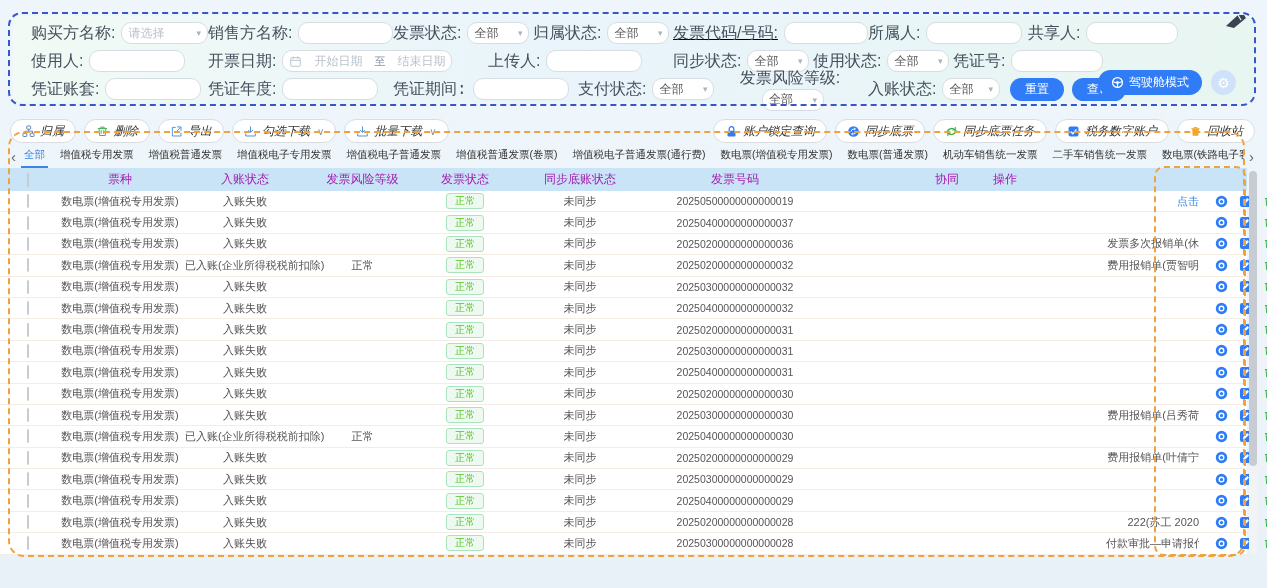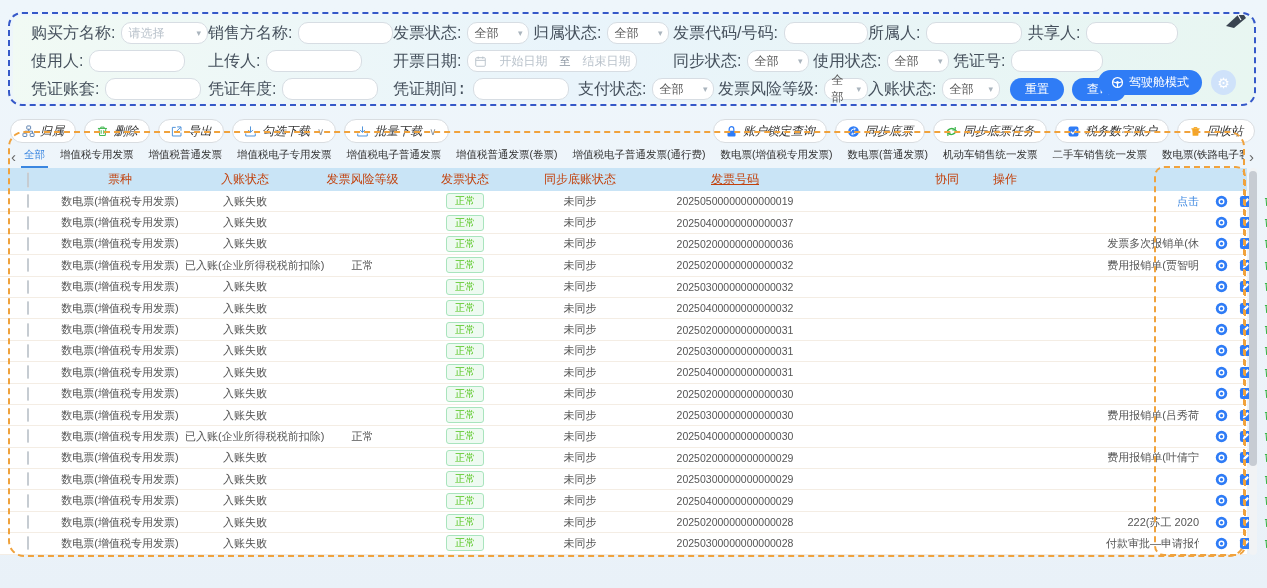--- a/index.html
+++ b/index.html
@@ -48,28 +48,28 @@
   .tabsbar { position:absolute; left:6px; right:8px; top:146px; height:22px;
              display:flex; align-items:center; z-index:2; }
   .tab-arrow { color:#666; font-size:15px; padding:0 5px; cursor:pointer; line-height:20px; }
   .tabs { display:flex; gap:9px; flex:1; overflow:hidden; white-space:nowrap; }
   .tab { font-size:10.5px; color:#333; padding:2px 3px 4px; cursor:pointer; flex:0 0 auto; }
   .tab.active { color:#3a86e0; border-bottom:2px solid #3a86e0; }
 
   
   .tablebox { position:absolute; left:0; top:168px; width:1247px; background:#fff; z-index:1; }
   .t-head { display:flex; background:#c9e4f6; height:23px; align-items:center; }
-  .t-head .cell { font-size:12px; color:#c2410c; }
+  .t-head .cell { font-size:12px; color:#a21caf; }
   .t-row { display:flex; height:21.4px; align-items:center; border-bottom:1px solid #f4ede4; background:#fff; }
   .cell { flex:0 0 auto; text-align:center; font-size:11px; color:#555; white-space:nowrap; }
   .c0{width:55px;} .c1{width:130px;} .c2{width:120px;} .c3{width:115px;} .c4{width:90px;}
   .c5{width:140px;} .c6{width:170px; font-size:10.5px;} .c7{width:240px;}
   .c8{width:95px; text-align:right; overflow:hidden; padding-left:2px;margin-left:44px;}
   .c9{width:92px; display:flex; justify-content:center; gap:11px; align-items:center;}
-  .t-head .c6 { font-size:12px;text-decoration:underline; }
+  .t-head .c6 { font-size:12px; }
   .chk { width:12px; height:12px; border:1px solid #c6ccd2; border-radius:2px; background:#f7f8f9; margin:0 auto; cursor:pointer; }
   .badge-ok { display:inline-block; font-size:10px; color:#52c41a; background:#eefaf1;
               border:1px solid #a9e4bd; border-radius:3px; padding:1px 8px; line-height:12px; }
   .link { color:#3a86e0; cursor:pointer; }
   .opbtn { display:inline-flex; cursor:pointer; }
 
   
   .sb-track { position:absolute; left:1249px; top:168px; width:8px; height:387px; background:#f1f3f5; border-radius:4px; z-index:3;}
   .sb-thumb { position:absolute; left:0; top:3px; width:8px; height:295px; background:#c7ccd3; border-radius:4px; cursor:pointer;}
 
@@ -104,56 +104,56 @@
             <span class="caret">▾</span>
           </div>
         </div>
         <div class="f-field" style="width: 140px;">
           <span class="f-label">归属状态:</span>
           <div class="ctrl select" style="width: 62px;">
             <span>全部</span>
             <span class="caret">▾</span>
           </div>
         </div>
-        <div class="f-field" style="width: 195px;">
+        <div class="f-field" style="width: 195px; text-decoration: underline;">
           <span class="f-label">发票代码/号码:</span>
           <div class="ctrl" style="width: 96px;"></div>
         </div>
         <div class="f-field" style="width: 160px;">
           <span class="f-label">所属人:</span>
           <div class="ctrl" style="width: 96px;"></div>
         </div>
         <div class="f-field" style="width: 150px;">
           <span class="f-label">共享人:</span>
           <div class="ctrl" style="width: 96px;"></div>
         </div>
       </div>
       <div class="f-row">
         <div class="f-field" style="width: 177px;">
           <span class="f-label">使用人:</span>
-          <div class="ctrl" style="width: 96px;"></div>
-        </div>
-        <div class="f-field" style="width: 185px;">
-          <span class="f-label">上传人:</span>
           <div class="ctrl" style="width: 96px;"></div>
         </div>
         <div class="f-field" style="width: 280px;">
           <span class="f-label">开票日期:</span>
           <div class="ctrl daterange">
             <span style="display: inline-flex;">
               <svg width="13" height="13" viewBox="0 0 13.6 13.6">
                 <rect x="1.8" y="2.8" width="10" height="9" rx="1" fill="none" stroke="#b9c2cb"></rect>
                 <path d="M4.4 1.6v2.4M9.2 1.6v2.4M1.8 5.6h10" fill="none" stroke="#b9c2cb"></path>
               </svg>
             </span>
             <span class="ph">开始日期</span>
             <span class="sep">至</span>
             <span class="ph">结束日期</span>
           </div>
         </div>
+        <div class="f-field" style="width: 185px;">
+          <span class="f-label">上传人:</span>
+          <div class="ctrl" style="width: 96px;"></div>
+        </div>
         <div class="f-field" style="width: 140px;">
           <span class="f-label">同步状态:</span>
           <div class="ctrl select" style="width: 62px;">
             <span>全部</span>
             <span class="caret">▾</span>
           </div>
         </div>
         <div class="f-field" style="width: 140px;">
           <span class="f-label">使用状态:</span>
           <div class="ctrl select" style="width: 62px;">
@@ -179,21 +179,21 @@
           <span class="f-label">凭证期间:</span>
           <div class="ctrl" style="width: 96px;"></div>
         </div>
         <div class="f-field" style="width: 140px;">
           <span class="f-label">支付状态:</span>
           <div class="ctrl select" style="width: 62px;">
             <span>全部</span>
             <span class="caret">▾</span>
           </div>
         </div>
-        <div class="f-field" style="width: 150px;">
+        <div class="f-field" style="width: 150px; flex-direction: column;">
           <span class="f-label">发票风险等级:</span>
           <div class="ctrl select" style="width: 62px;">
             <span>全部</span>
             <span class="caret">▾</span>
           </div>
         </div>
         <div class="f-field" style="width: 132px;">
           <span class="f-label">入账状态:</span>
           <div class="ctrl select" style="width: 74px;">
             <span>全部</span>

